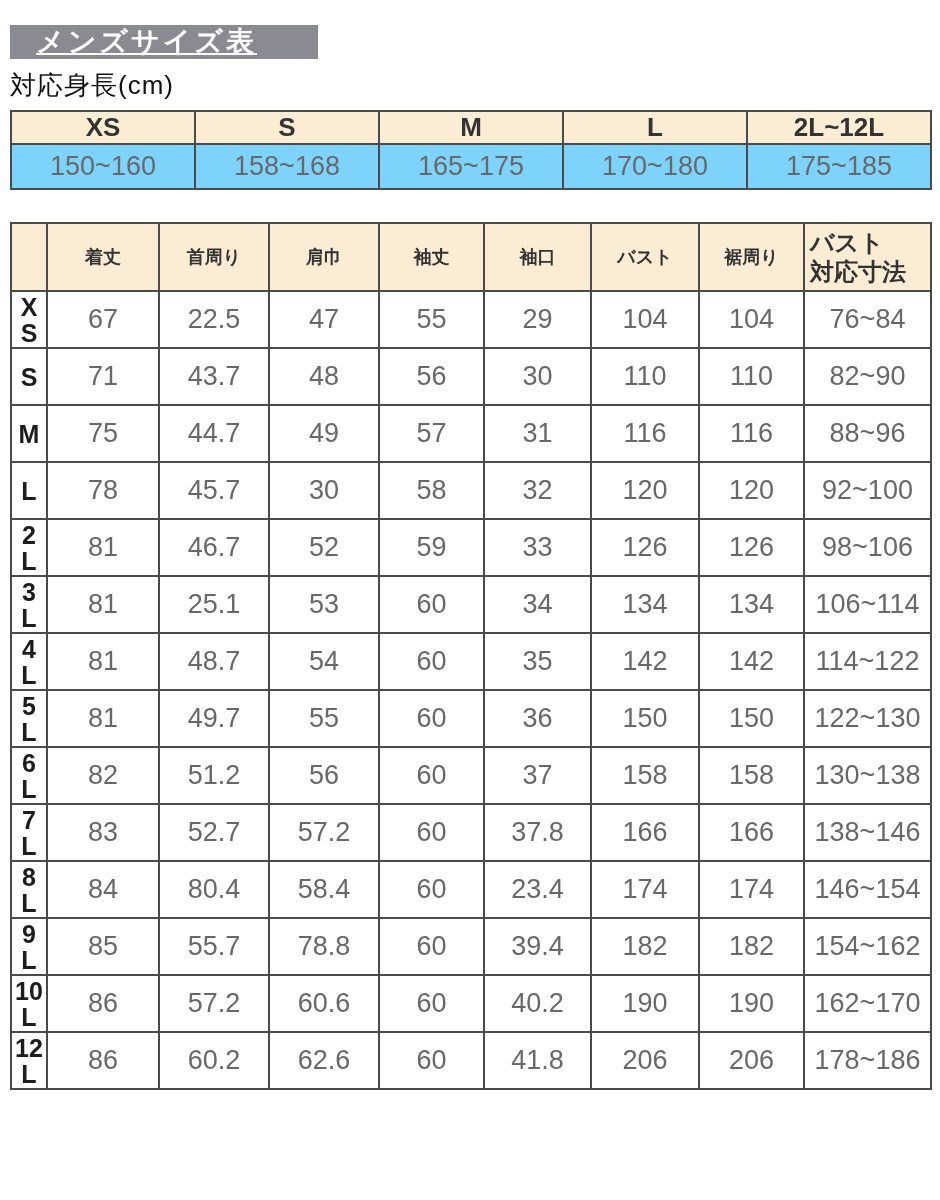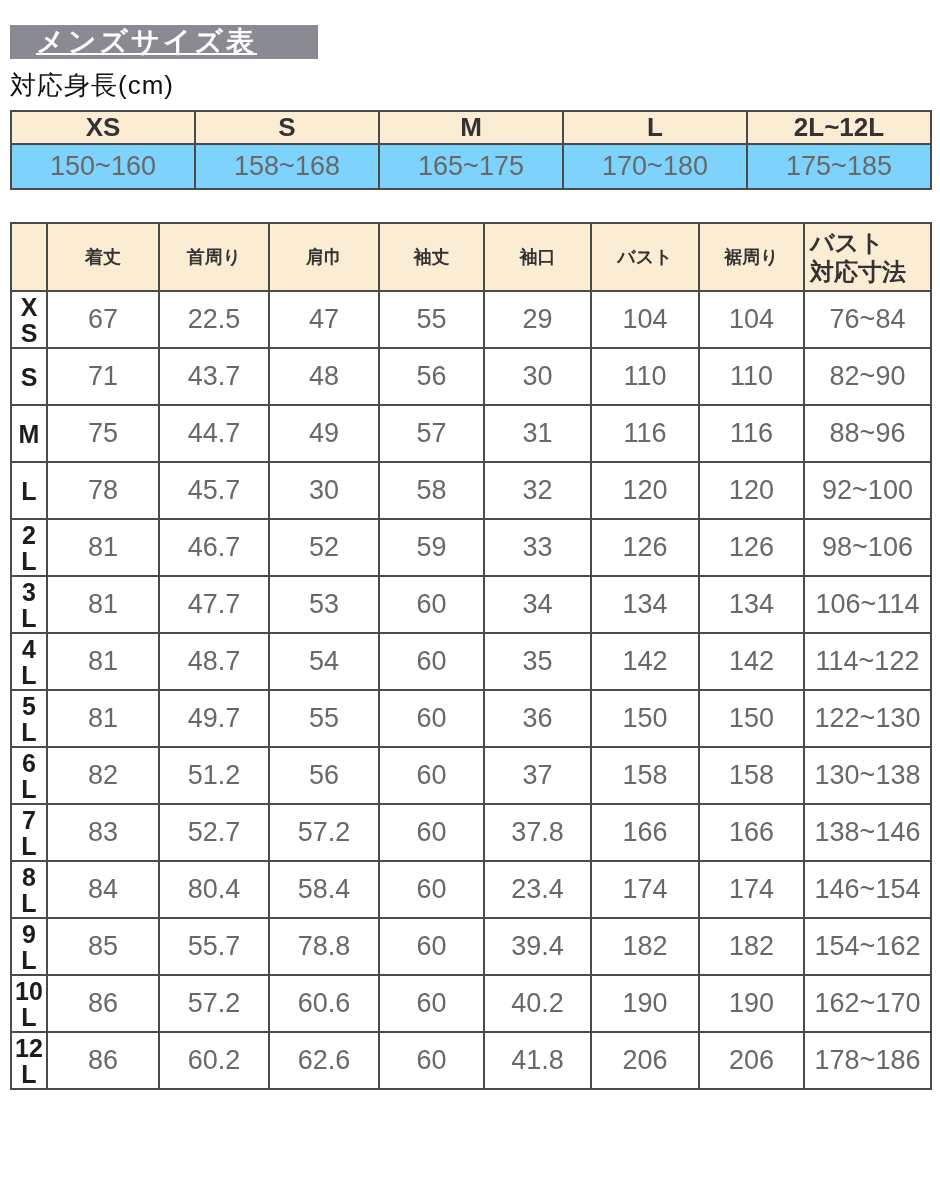--- a/index.html
+++ b/index.html
@@ -168,21 +168,21 @@
           <td>59</td>
           <td>33</td>
           <td>126</td>
           <td>126</td>
           <td>98~106</td>
         </tr>
         <tr>
           <th>3
 L</th>
           <td>81</td>
-          <td>47.7</td>
+          <td>25.1</td>
           <td>53</td>
           <td>60</td>
           <td>34</td>
           <td>134</td>
           <td>134</td>
           <td>106~114</td>
         </tr>
         <tr>
           <th>4
 L</th>

